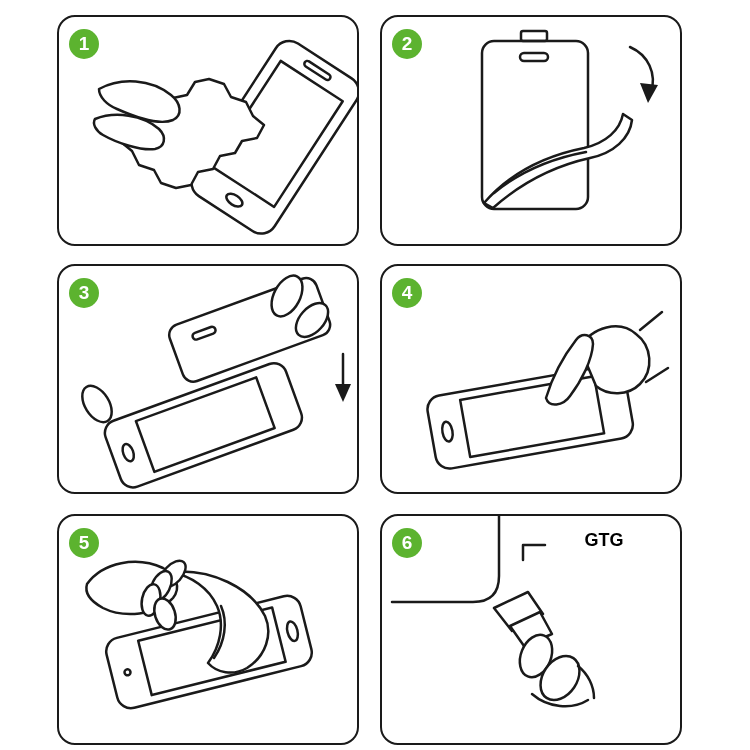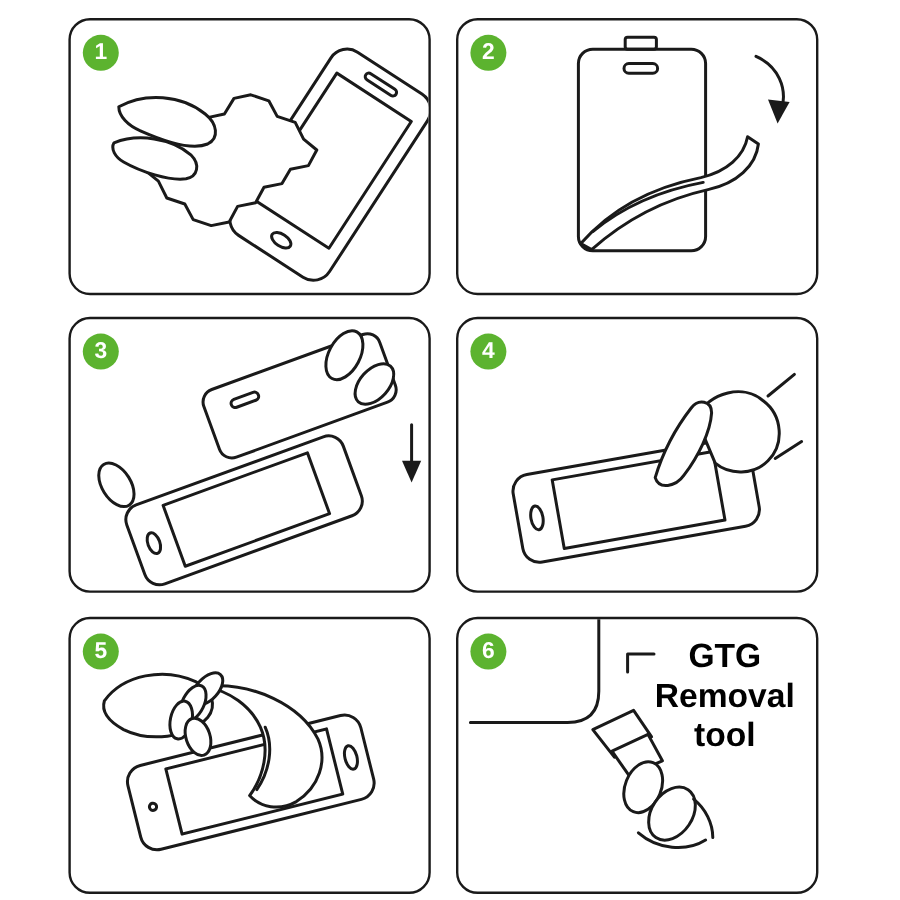--- a/index.html
+++ b/index.html
@@ -8,21 +8,21 @@
   .panel{position:absolute;border:2px solid #1a1a1a;border-radius:18px;background:#ffffff;}
   .badge{position:absolute;left:10px;top:12px;width:30px;height:30px;border-radius:50%;
          background:var(--accent,#5cb32f);color:#ffffff;font-weight:bold;font-size:19px;
          display:flex;align-items:center;justify-content:center;z-index:2;
          font-family:"Liberation Sans",sans-serif;}
   svg.illus{position:absolute;left:0;top:0;width:100%;height:100%;z-index:1;}
   .ln{stroke:#1a1a1a;fill:none;stroke-width:2.5;stroke-linecap:round;stroke-linejoin:round;}
   .fw{fill:#ffffff;}
   .fb{fill:#1a1a1a;stroke:none;}
   .gtg-label{position:absolute;left:146px;top:14px;width:152px;text-align:center;
-             font-weight:700;font-size:28px;line-height:1.18;color:#000;z-index:2;
+             font-weight:700;font-size:18px;line-height:1.18;color:#000;z-index:2;
              font-family:"Liberation Sans",sans-serif;}
   
   #p1{left:57px;top:15px;width:298px;height:227px;}
   #p2{left:380px;top:15px;width:298px;height:227px;}
   #p3{left:57px;top:264px;width:298px;height:226px;}
   #p4{left:380px;top:264px;width:298px;height:226px;}
   #p5{left:57px;top:514px;width:298px;height:227px;}
   #p6{left:380px;top:514px;width:298px;height:227px;}
 </style>
 </head>
@@ -123,21 +123,20 @@
         <ellipse class="ln fw" cx="92" cy="84" rx="9" ry="16" transform="rotate(12 92 84)"></ellipse>
         <ellipse class="ln fw" cx="106" cy="98" rx="10" ry="16" transform="rotate(-18 106 98)"></ellipse>
       </g>
     </svg>
   </div>
 
   <div class="panel" id="p6">
     <div class="badge">6</div>
     <div class="gtg-label">
       <div>GTG</div>
-      <div>Removal tool</div>
     </div>
     <svg class="illus" viewBox="0 0 298 227">
       <g>
         <path class="ln" stroke-width="3" d="M 117 0 L 117 60 Q 117 86 91 86 L 10 86"></path>
       </g>
       <g>
         <polygon class="ln fw" points="112,92 146,76 161,98 130,115"></polygon>
         <polygon class="ln fw" points="128,110 158,96 170,118 142,130"></polygon>
       </g>
       <g>

